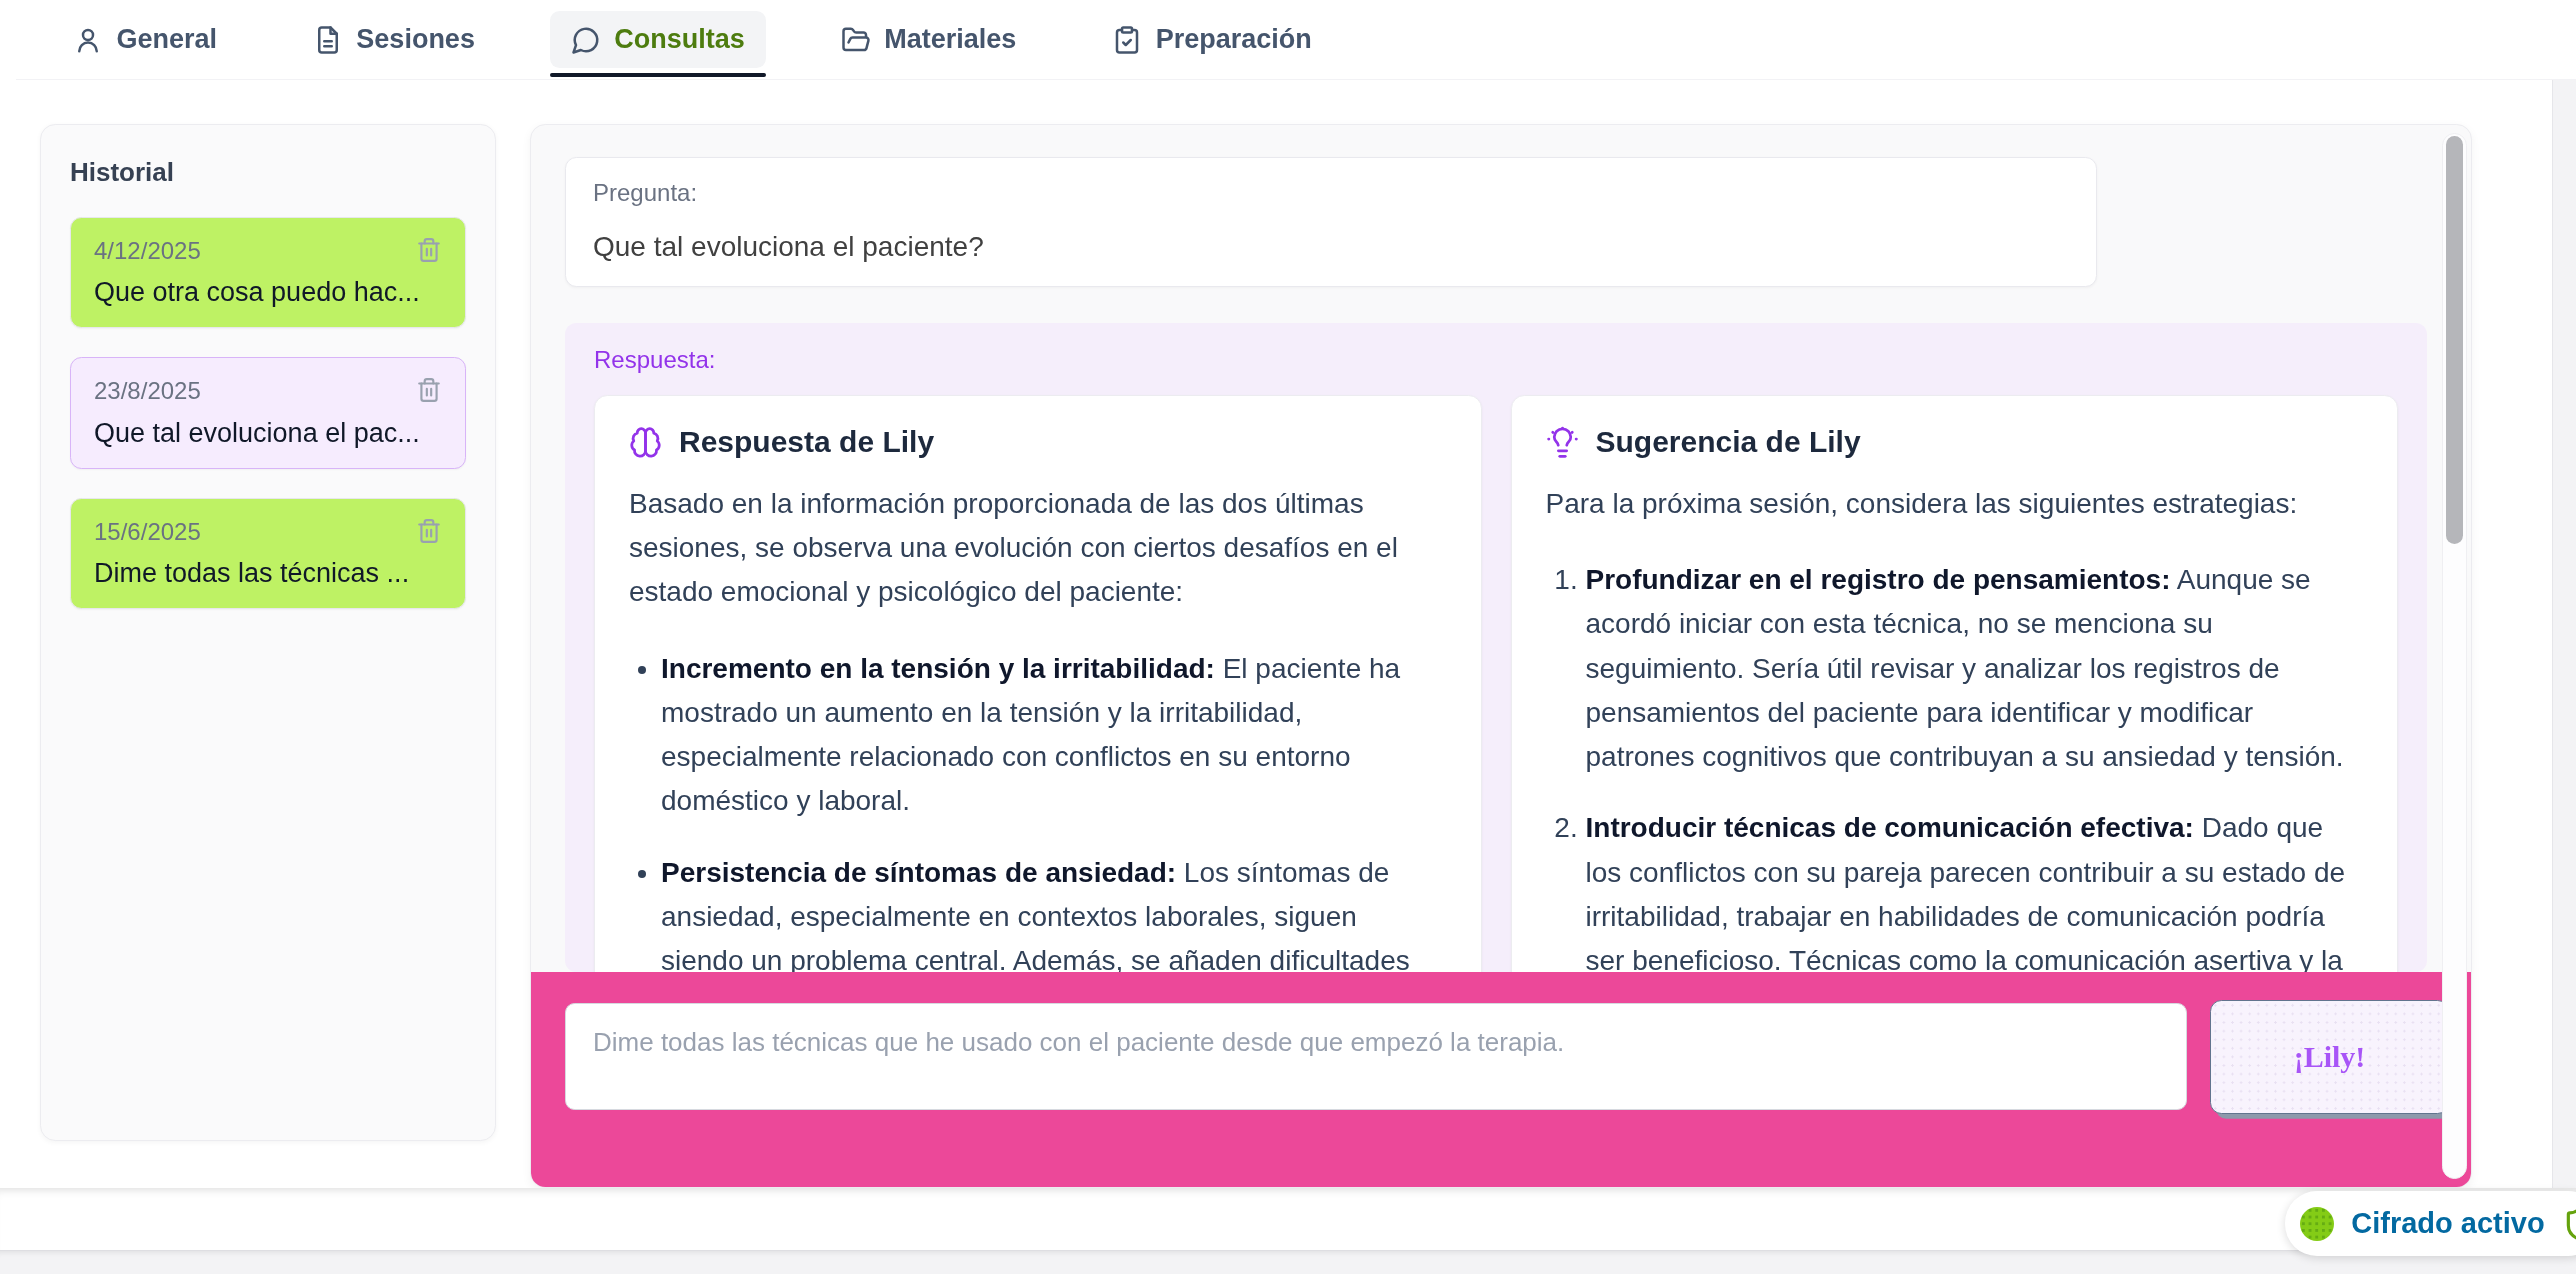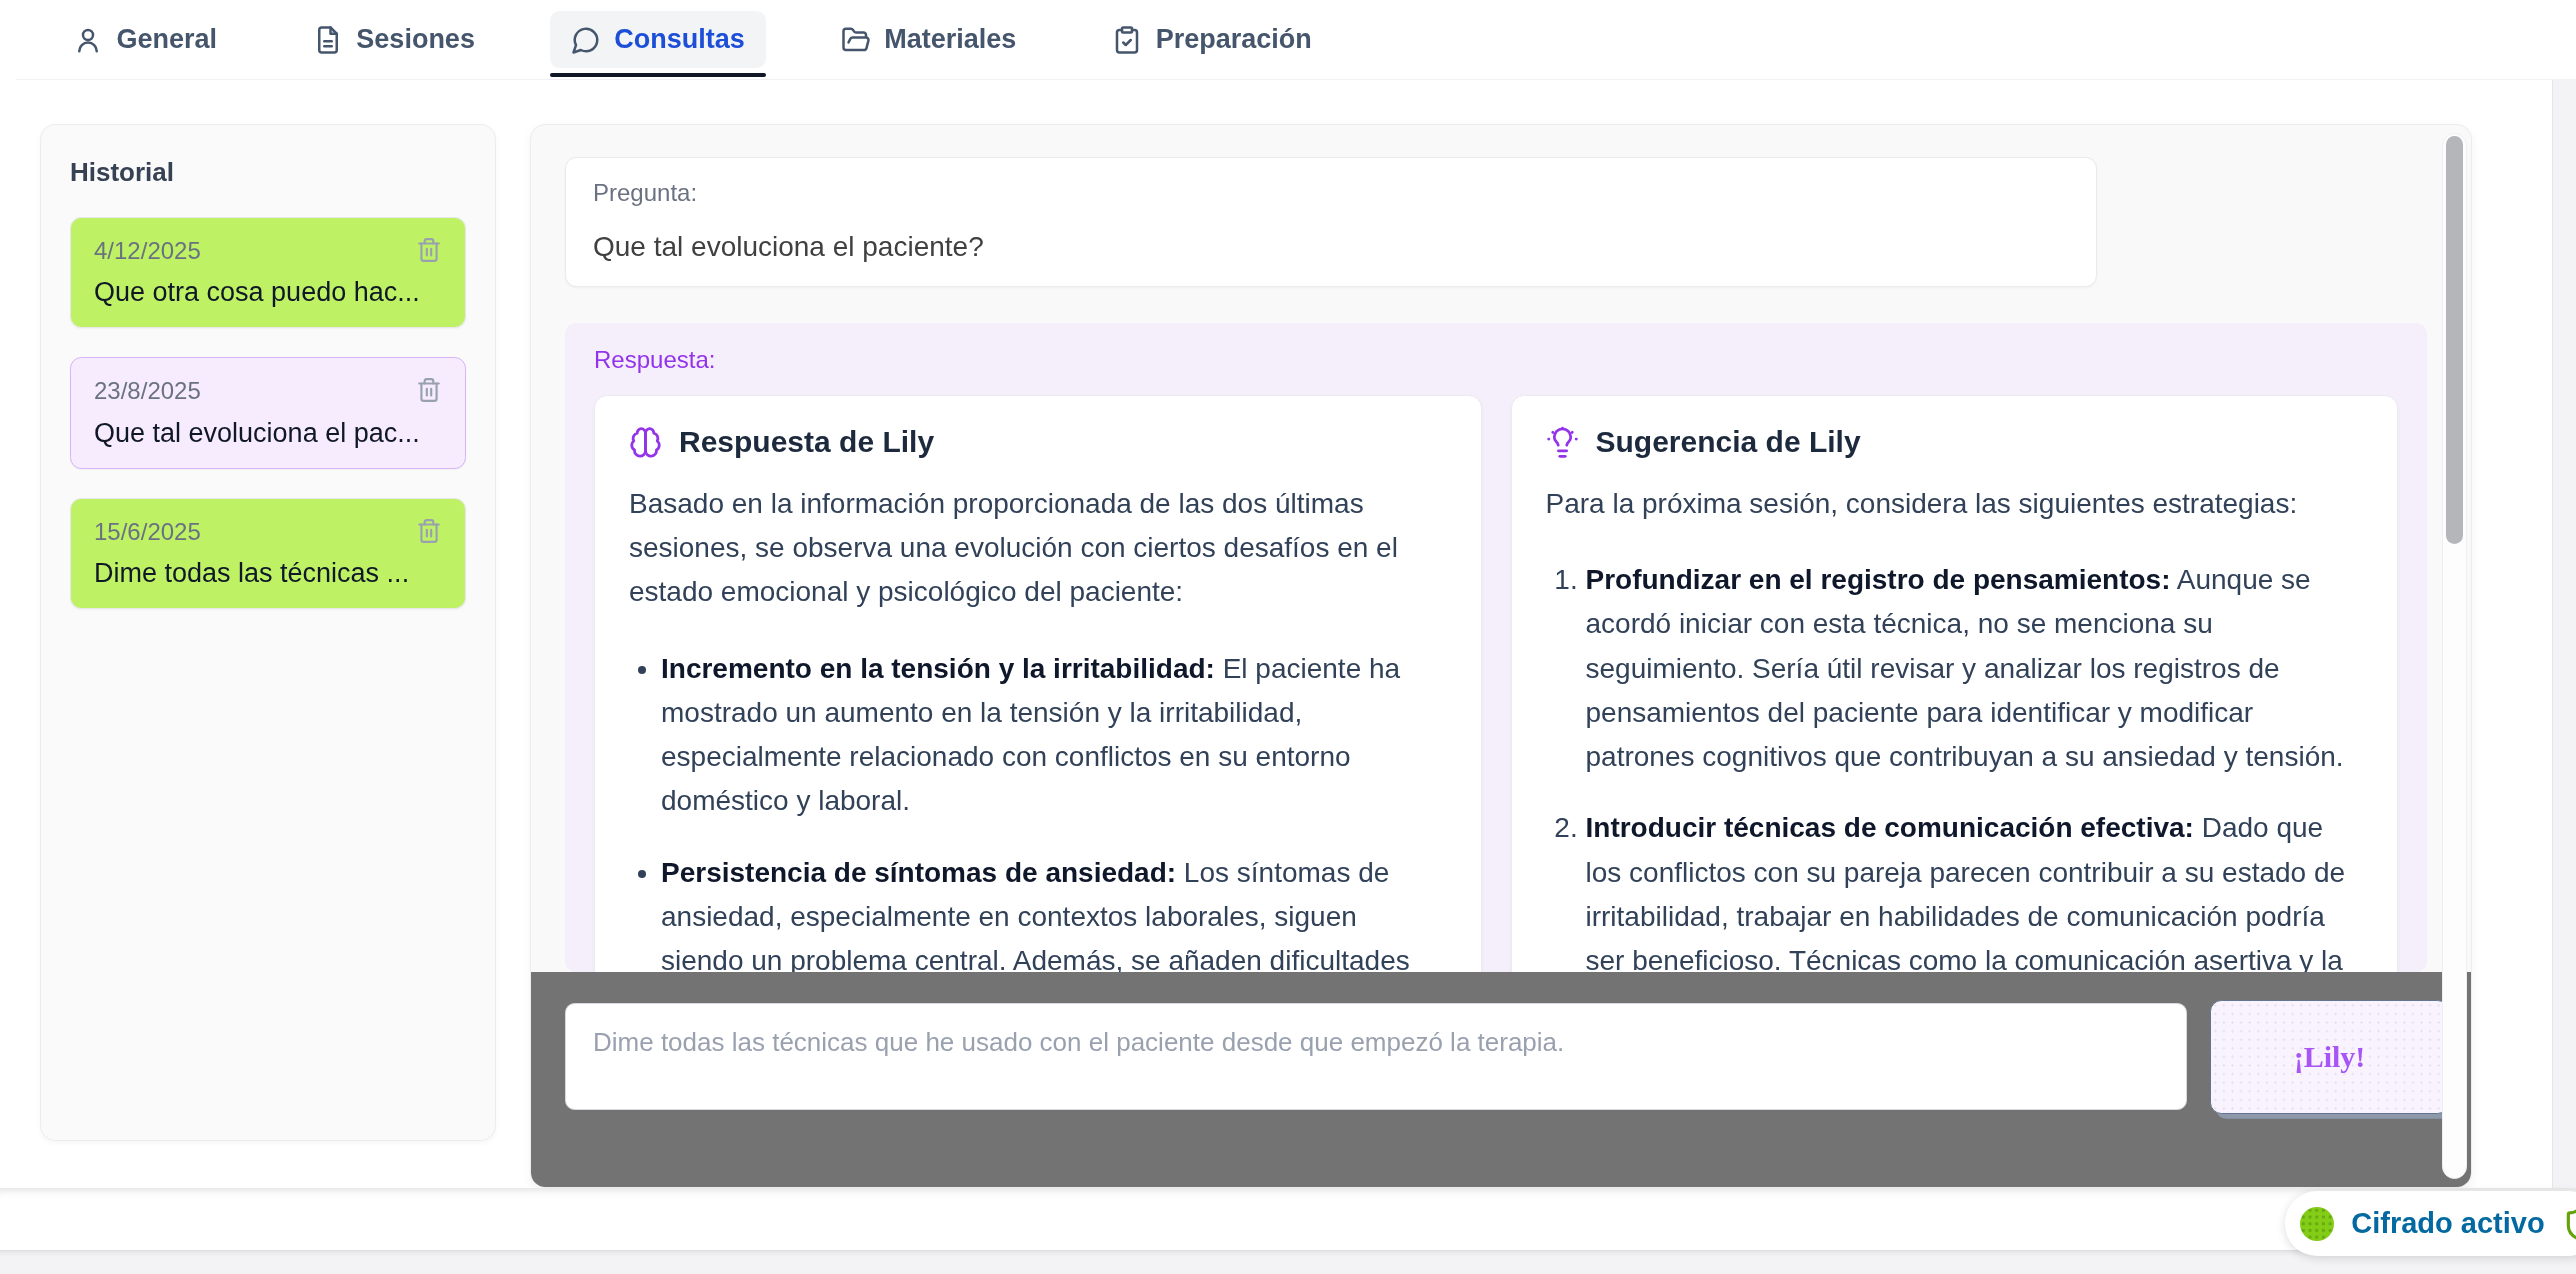--- a/index.html
+++ b/index.html
@@ -8,21 +8,21 @@
   .page { position:relative; width:2576px; height:1275px; }
 
   
   .tabbar { position:absolute; left:16px; top:0; width:2576px; height:80px;
             display:flex; align-items:center; gap:54px; padding-left:36px;
             border-bottom:1px solid #f2f2f5; background:#fff; z-index:4; }
   .tab { display:flex; align-items:center; gap:13.4px; font-size:27px; font-weight:600;
          color:#45556c; padding:13.4px 21px; border-radius:9.5px; position:relative; cursor:pointer; }
   .tab svg { width:30px; height:30px; stroke:#45556c; fill:none; stroke-width:2; 
              stroke-linecap:round; stroke-linejoin:round; }
-  .tab.active { background:#f3f4f6; color:#1d4ed8; }
+  .tab.active { background:#f3f4f6; color:#4d7c0f; }
   .tab.active::after { content:""; position:absolute; left:0; right:0; bottom:-8.6px;
                        height:3.8px; background:#101828; border-radius:1.9px; }
 
   
   .sidebar { position:absolute; left:40px; top:124px; width:456px; height:1017px;
              background:#fafafb; border:1px solid #ececf0; border-radius:15.3px;
              box-shadow:0 1.9px 5.7px rgba(0,0,0,.04); padding:32px 29px; z-index:2; }
   .side-title { font-size:26px; font-weight:700; color:#364153; }
   .hist-item { margin-top:29px; background:#bef264; border:1px solid #e7e7ec; border-radius:11.4px;
                padding:19px 23px; box-shadow:0 1px 1.9px rgba(0,0,0,.04); cursor:pointer; }
@@ -56,21 +56,21 @@
   .card-head svg { width:33px; height:33px; stroke:#9333ea; fill:none; stroke-width:2;
                    stroke-linecap:round; stroke-linejoin:round; flex:none; }
   .card-title { font-size:30px; font-weight:700; color:#1d293d; }
   .card-body { margin-top:23px; font-size:28px; line-height:1.58; color:#314158; }
   .card-body b { color:#0f172b;margin-top:28px; }
   .card ul { margin-top:32px; padding-left:32px; }
   .card ol { margin-top:32px; padding-left:40px; }
   .card li { margin-bottom:27px; }
 
   .composer { position:absolute; left:0; top:847px; width:100%; height:217px;
-              background:#737373; border-radius:0 0 15.3px 15.3px; }
+              background:#ec4899; border-radius:0 0 15.3px 15.3px; }
   .composer textarea { position:absolute; left:34px; top:30.5px; width:1622px; height:107px;
               border:1px solid #d6d9df; border-radius:9.5px; background:#fff; resize:none;
               outline:none; padding:23px 27px; font-family:"Liberation Sans", sans-serif;
               font-size:26px; color:#314158; }
   .composer textarea::placeholder { color:#99a1af; }
   .lily-btn { position:absolute; left:1679px; top:28px; width:239px; height:114px;
               background-color:#f8f3fd; border:1.9px solid #62748e; border-radius:11.4px;
               font-family:Liberation Serif, serif; font-size:30px; font-weight:600;
               color:#a855f7; cursor:pointer; box-shadow:4.8px 5.7px 0 -1px #8d99ab; }
   .texture { background-image:radial-gradient(rgba(130,100,170,0.13) 1.3px, transparent 1.3px);

